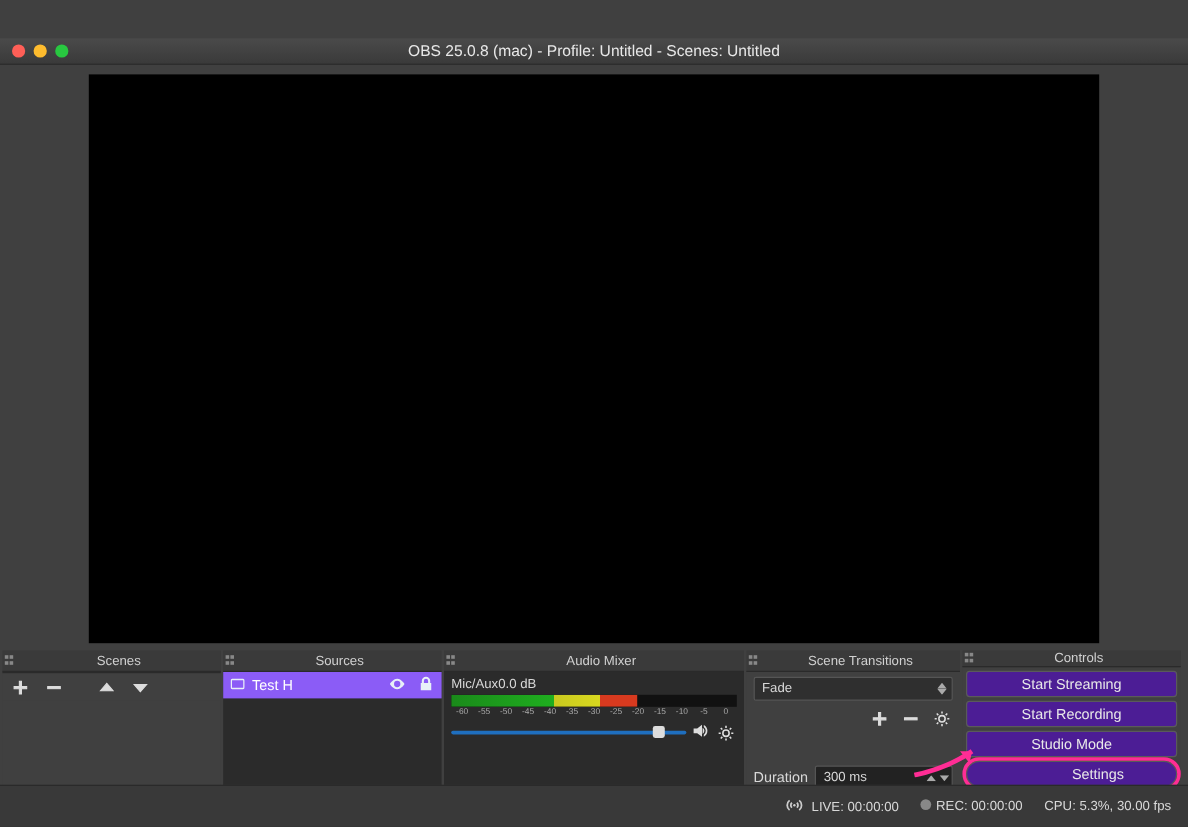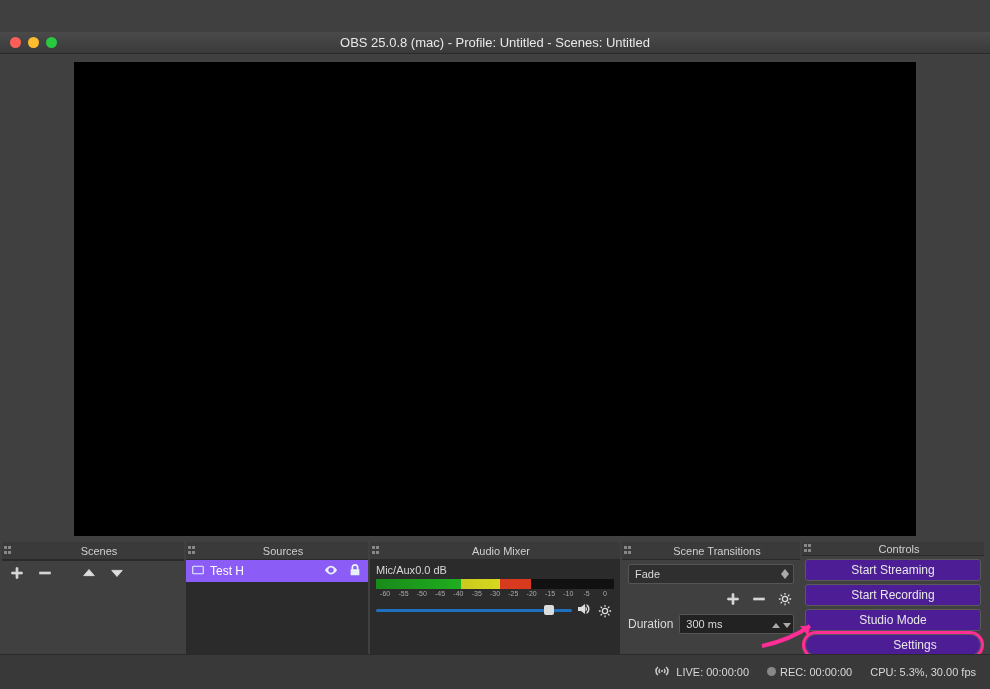--- a/index.html
+++ b/index.html
@@ -117,21 +117,21 @@
   .trans-body { padding:4px 6px; display:flex; flex-direction:column; gap:6px;}
   .combo {
     height:20px; background:#2f2f2f; border:1px solid #555; border-radius:2px;
     display:flex; align-items:center; padding:0 6px; position:relative;
     font-size:11px;
   }
   .combo .updn{position:absolute;right:4px;display:flex;flex-direction:column;gap:0;}
   .updn svg{width:8px;height:5px;fill:#aaa;}
   .trans-btnrow{display:flex;justify-content:flex-end;gap:8px;align-items:center;}
   .trans-btnrow .ibtn svg{width:14px;height:14px;}
-  .dur-row{display:flex;align-items:center;gap:6px;}
+  .dur-row{display:flex;align-items:center;gap:6px;margin-top:24px;}
   .spin{flex:1;height:20px;background:#222;border:1px solid #555;border-radius:2px;display:flex;align-items:center;padding:0 6px;font-size:11px;position:relative;}
   .spin .updn{right:2px;}
   
   .controls-body{display:flex;flex-direction:column;gap:3px;padding:3px;}
   .ctl-btn{
     height:22px;background:#4c1d95;border:1px solid #5a5a5a;border-radius:3px;
     display:flex;align-items:center;justify-content:center;font-size:12px;color:#e8e8e8;
   }
   .ctl-btn.hl{ outline:3px solid #ff2d95; border-radius:12px;padding-left:44px;}
   

